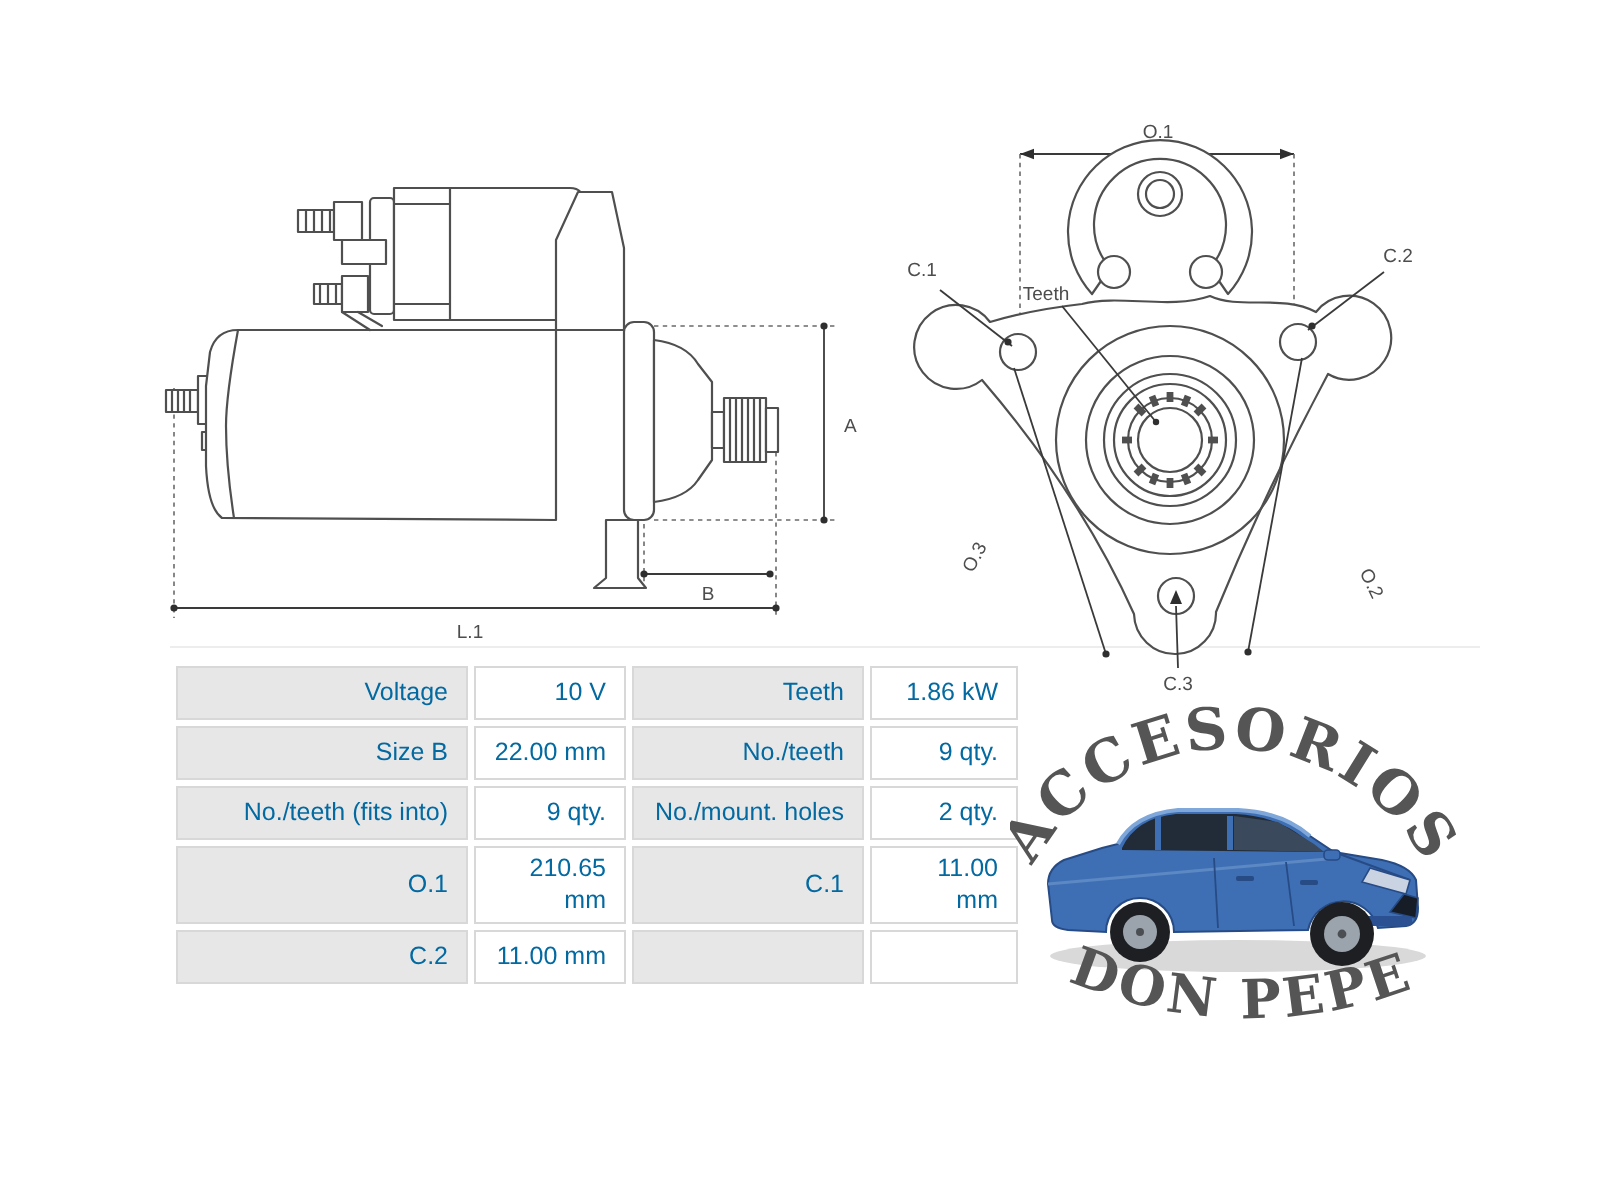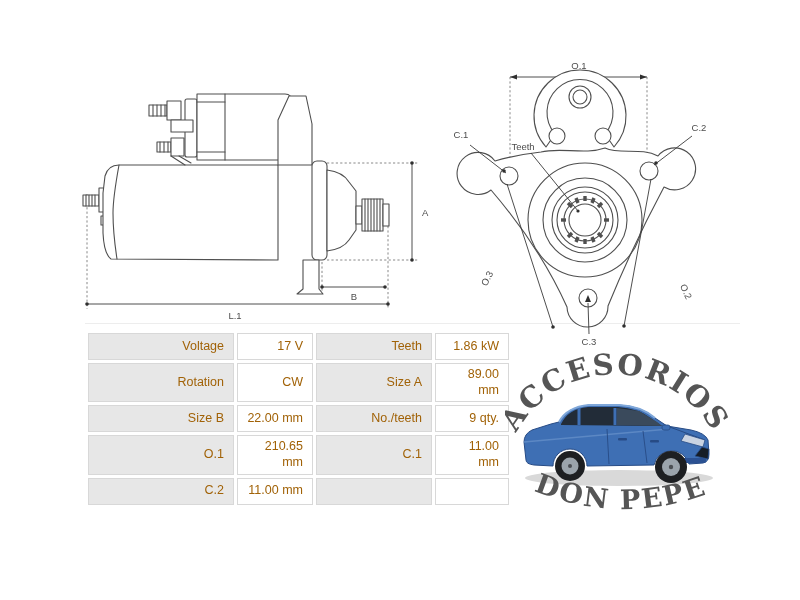--- a/index.html
+++ b/index.html
@@ -10,21 +10,21 @@
   .dimtxt{font-size:9.5px;fill:#4d4d4d;}
   
   .ln{fill:none;stroke:#4f4f4f;stroke-width:1.1;stroke-linejoin:round;stroke-linecap:round;}
   .lnf{fill:#ffffff;stroke:#4f4f4f;stroke-width:1.1;stroke-linejoin:round;}
   .dim{stroke:#3a3a3a;stroke-width:0.9;fill:none;}
   .dash{stroke:#6a6a6a;stroke-width:0.8;fill:none;stroke-dasharray:2.2 2.2;}
   .dot{fill:#2f2f2f;}
   
   #spec-table{position:absolute;left:85px;top:330px;border-collapse:separate;border-spacing:3px;
               table-layout:fixed;}
-  #spec-table td{border:1px solid #d8d8d8;font-size:12.5px;color:#a16207;text-align:right;
+  #spec-table td{border:1px solid #d8d8d8;font-size:12.5px;color:#0369a1;text-align:right;
                  padding:3px 9px;height:19px;vertical-align:middle;line-height:1.25;}
   #spec-table td.l{background:#e7e7e7;}
   #spec-table td.v{background:#ffffff;}
   .faint-line{position:absolute;left:85px;top:323px;width:655px;height:1px;background:#ededed;}
   
   #watermark{position:absolute;left:505px;top:352px;width:240px;height:205px;}
   .arc-text{font-family:"DejaVu Serif","Liberation Serif",serif;font-weight:bold;}
 </style>
 </head>
 <body>
@@ -176,35 +176,35 @@
   <table id="spec-table">
     <colgroup>
         <col style="width:146px">
         <col style="width:76px">
         <col style="width:116px">
         <col style="width:74px">
       </colgroup>
     <tbody>
         <tr>
       <td class="l">Voltage</td>
-      <td class="v">17 V</td>
+      <td class="v">10 V</td>
       <td class="l">Teeth</td>
       <td class="v">1.86 kW</td>
-    </tr>
-    <tr>
-      <td class="l">Rotation</td>
-      <td class="v">CW</td>
-      <td class="l">Size A</td>
-      <td class="v">89.00 mm</td>
     </tr>
     <tr>
       <td class="l">Size B</td>
       <td class="v">22.00 mm</td>
       <td class="l">No./teeth</td>
       <td class="v">9 qty.</td>
+    </tr>
+    <tr>
+      <td class="l">No./teeth (fits into)</td>
+      <td class="v">9 qty.</td>
+      <td class="l">No./mount. holes</td>
+      <td class="v">2 qty.</td>
     </tr>
     <tr>
       <td class="l">O.1</td>
       <td class="v">210.65 mm</td>
       <td class="l">C.1</td>
       <td class="v">11.00 mm</td>
     </tr>
     <tr>
       <td class="l">C.2</td>
       <td class="v">11.00 mm</td>

